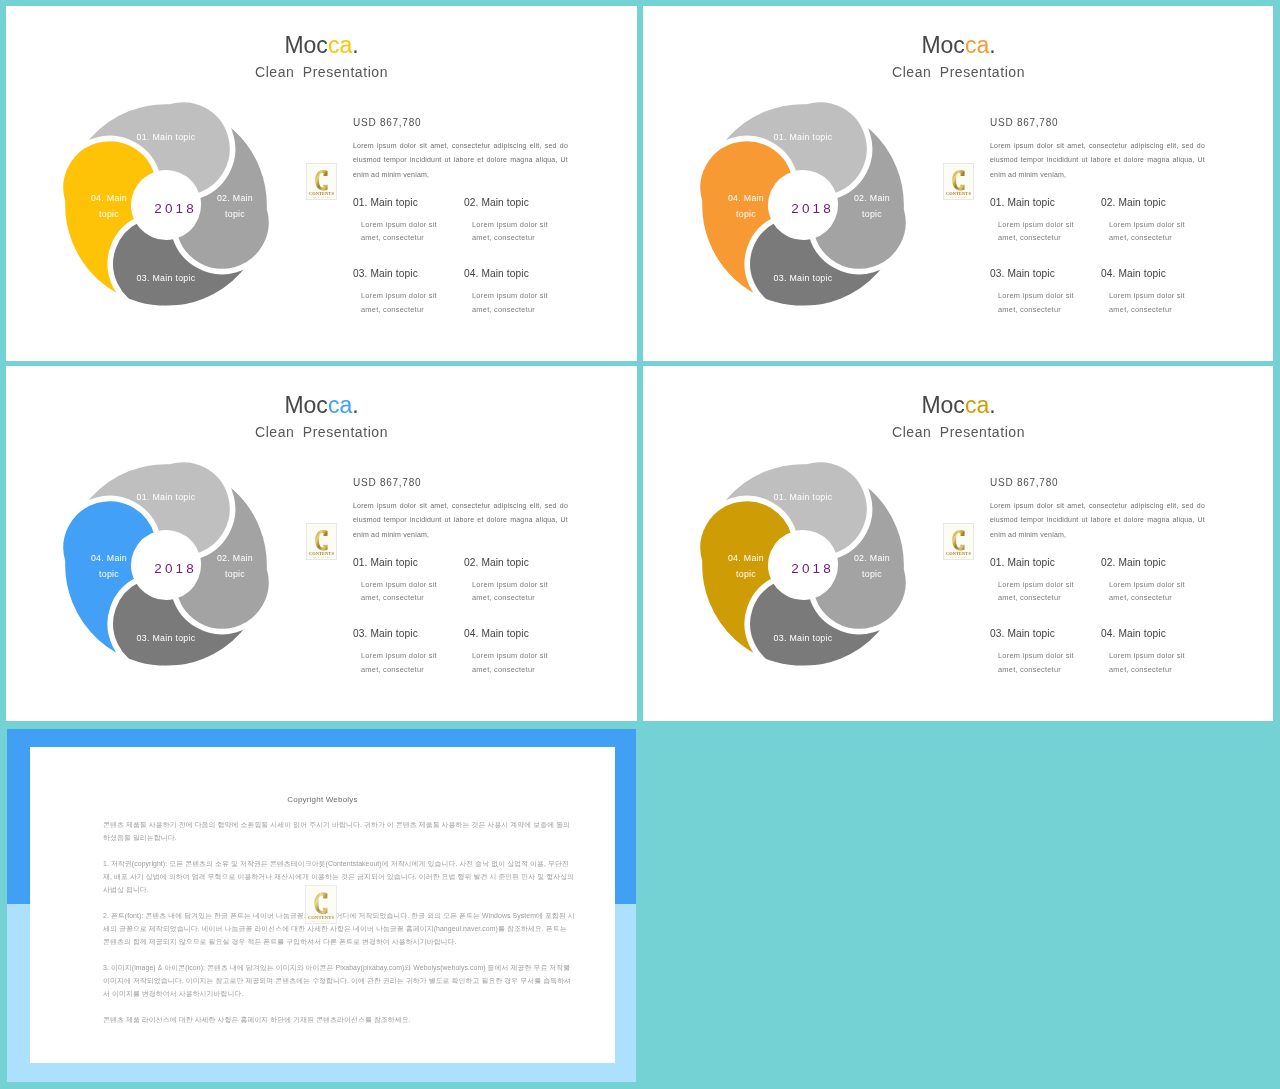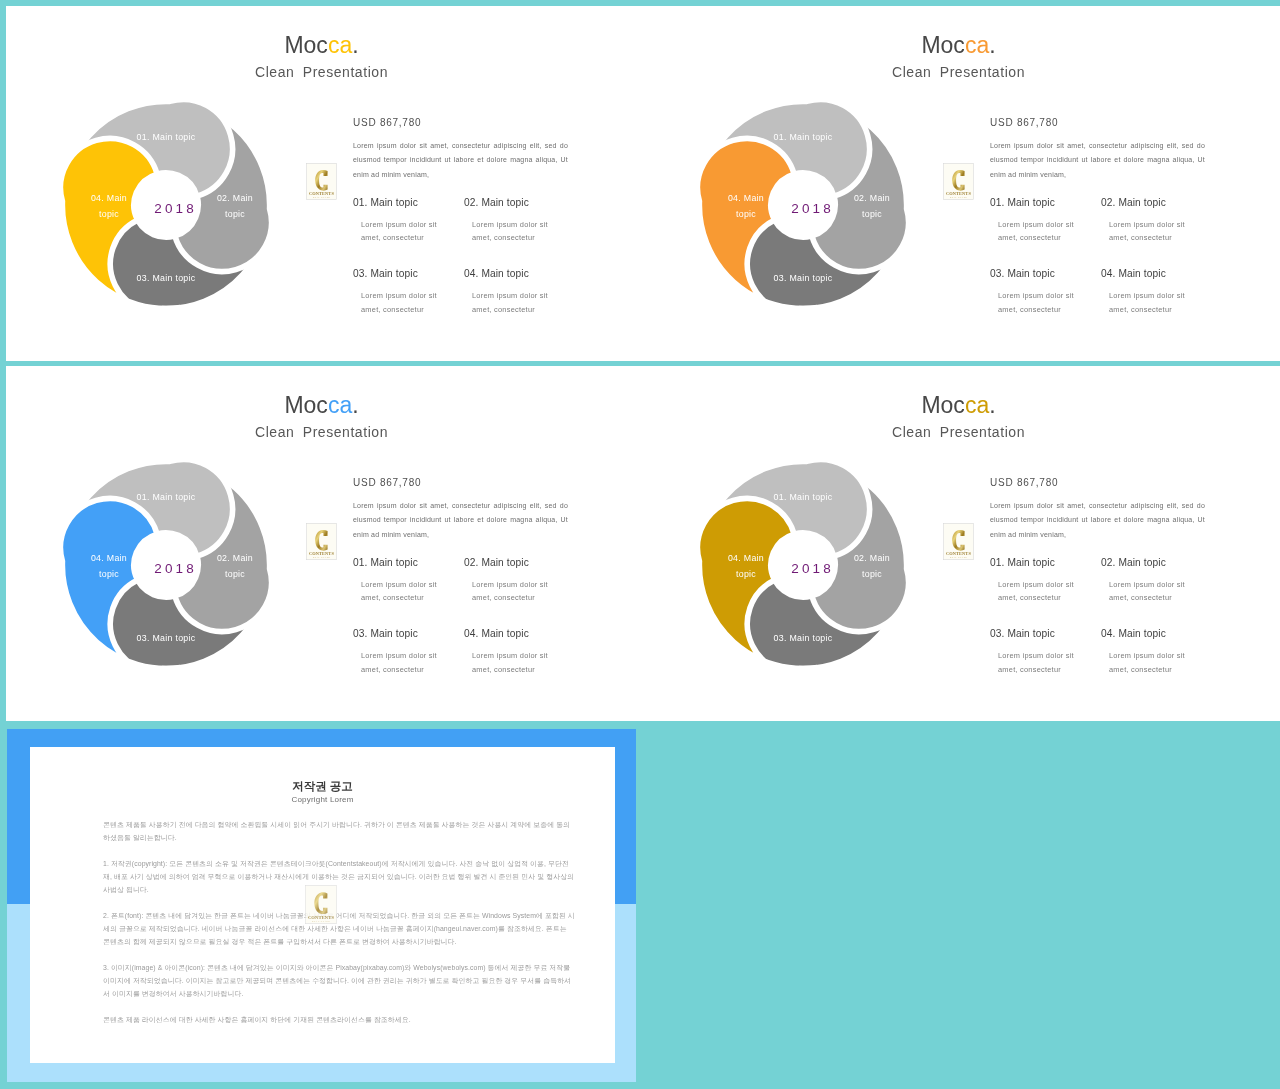--- a/index.html
+++ b/index.html
@@ -1,20 +1,20 @@
 <!DOCTYPE html>
 <html><head>
 <meta charset="utf-8">
 <title>Mocca Clean Presentation</title>
 <style>
   html,body{margin:0;padding:0;}
   body{width:1280px;height:1089px;background:#74D2D4;
        font-family:"Liberation Sans",sans-serif;overflow:hidden;}
   .grid{position:absolute;left:0;top:0;width:1280px;height:1089px;}
-  .slide{position:absolute;background:#fff;overflow:hidden;padding-left:32px;}
+  .slide{position:absolute;background:#fff;overflow:hidden;}
   .s1{left:6px;  top:6px;   width:631px;height:355px;}
   .s2{left:643px;top:6px;   width:630px;height:355px;}
   .s3{left:6px;  top:366px; width:631px;height:355px;}
   .s4{left:643px;top:366px; width:630px;height:355px;}
   .s5{left:7px;  top:729px; width:629px;height:353px;background:transparent;}
 
   
   .brand{position:absolute;left:0;top:28px;width:631px;text-align:center;
          font-size:23px;letter-spacing:0px;color:#474747;font-weight:400;line-height:1;}
   .brand .dot{color:#474747;}
@@ -301,22 +301,21 @@
             <div class="th">04. Main topic</div>
             <p class="tp">Lorem ipsum dolor sit amet, consectetur</p>
           </div>
         </div>
       </div>
     </div>
     <div class="slide s5">
       <div class="cbg-top" style="background: rgb(66, 160, 244);"></div>
       <div class="cbg-bot" style="background: rgb(172, 224, 252);"></div>
       <div class="cpaper">
-        <div class="ctitle">저작권 공고</div>
-        <div class="csub">Copyright Lorem</div>
+        <div class="csub">Copyright Webolys</div>
         <div class="cbody">
           <p>콘텐츠 제품을 사용하기 전에 다음의 협약에 소환됩을 시세이 읽어 주시기 바랍니다. 귀하가 이 콘텐츠 제품을 사용하는 것은 사용시 계약에 보증에 동의하셨음을 알리는합니다.</p>
           <p>1. 저작권(copyright): 모든 콘텐츠의 소유 및 저작권은 콘텐츠테이크아웃(Contentstakeout)에 저작시에게 있습니다. 사전 승낙 없이 상업적 이용, 무단전재, 배포 사기 상법에 의하여 엄격 무혁으로 이용하거나 재산시에게 이용하는 것은 금지되어 있습니다. 이러한 요법 행위 발견 시 준인된 민사 및 형사상의 사법상 됩니다.</p>
           <p>2. 폰트(font): 콘텐츠 내에 담겨있는 한글 폰트는 네이버 나눔글꼴의 서체로 어디에 저작되었습니다. 한글 외의 모든 폰트는 Windows System에 포함된 시세의 글꼴으로 제작되었습니다. 네이버 나눔글꼴 라이선스에 대한 사세한 사항은 네이버 나눔글꼴 홈페이지(hangeul.naver.com)를 참조하세요. 폰트는 콘텐츠의 함께 제공되지 않으므로 필요실 경우 적은 폰트를 구입하셔서 다른 폰트로 변경하여 사용하시기바랍니다.</p>
           <p>3. 이미지(image) &amp; 아이콘(icon): 콘텐츠 내에 담겨있는 이미지와 아이콘은 Pixabay(pixabay.com)와 Webolys(webolys.com) 등에서 제공한 무료 저작물 이미지에 저작되었습니다. 이미지는 참고로만 제공되며 콘텐츠에는 수정합니다. 이에 관한 권리는 귀하가 별도로 확인하고 필요한 경우 무서를 습득하셔서 이미지를 변경하여서 사용하시기바랍니다.</p>
           <p>콘텐츠 제품 라이선스에 대한 사세한 사항은 홈페이지 하단에 기재된 콘텐츠라이선스를 참조하세요.</p>
         </div>
         <div class="cwmark" style="width: 32px; height: 39px;"><svg viewBox="0 0 62 76" width="32" height="39">
             <defs>
               <linearGradient id="glcp" x1="0" y1="0" x2="1" y2="1">

